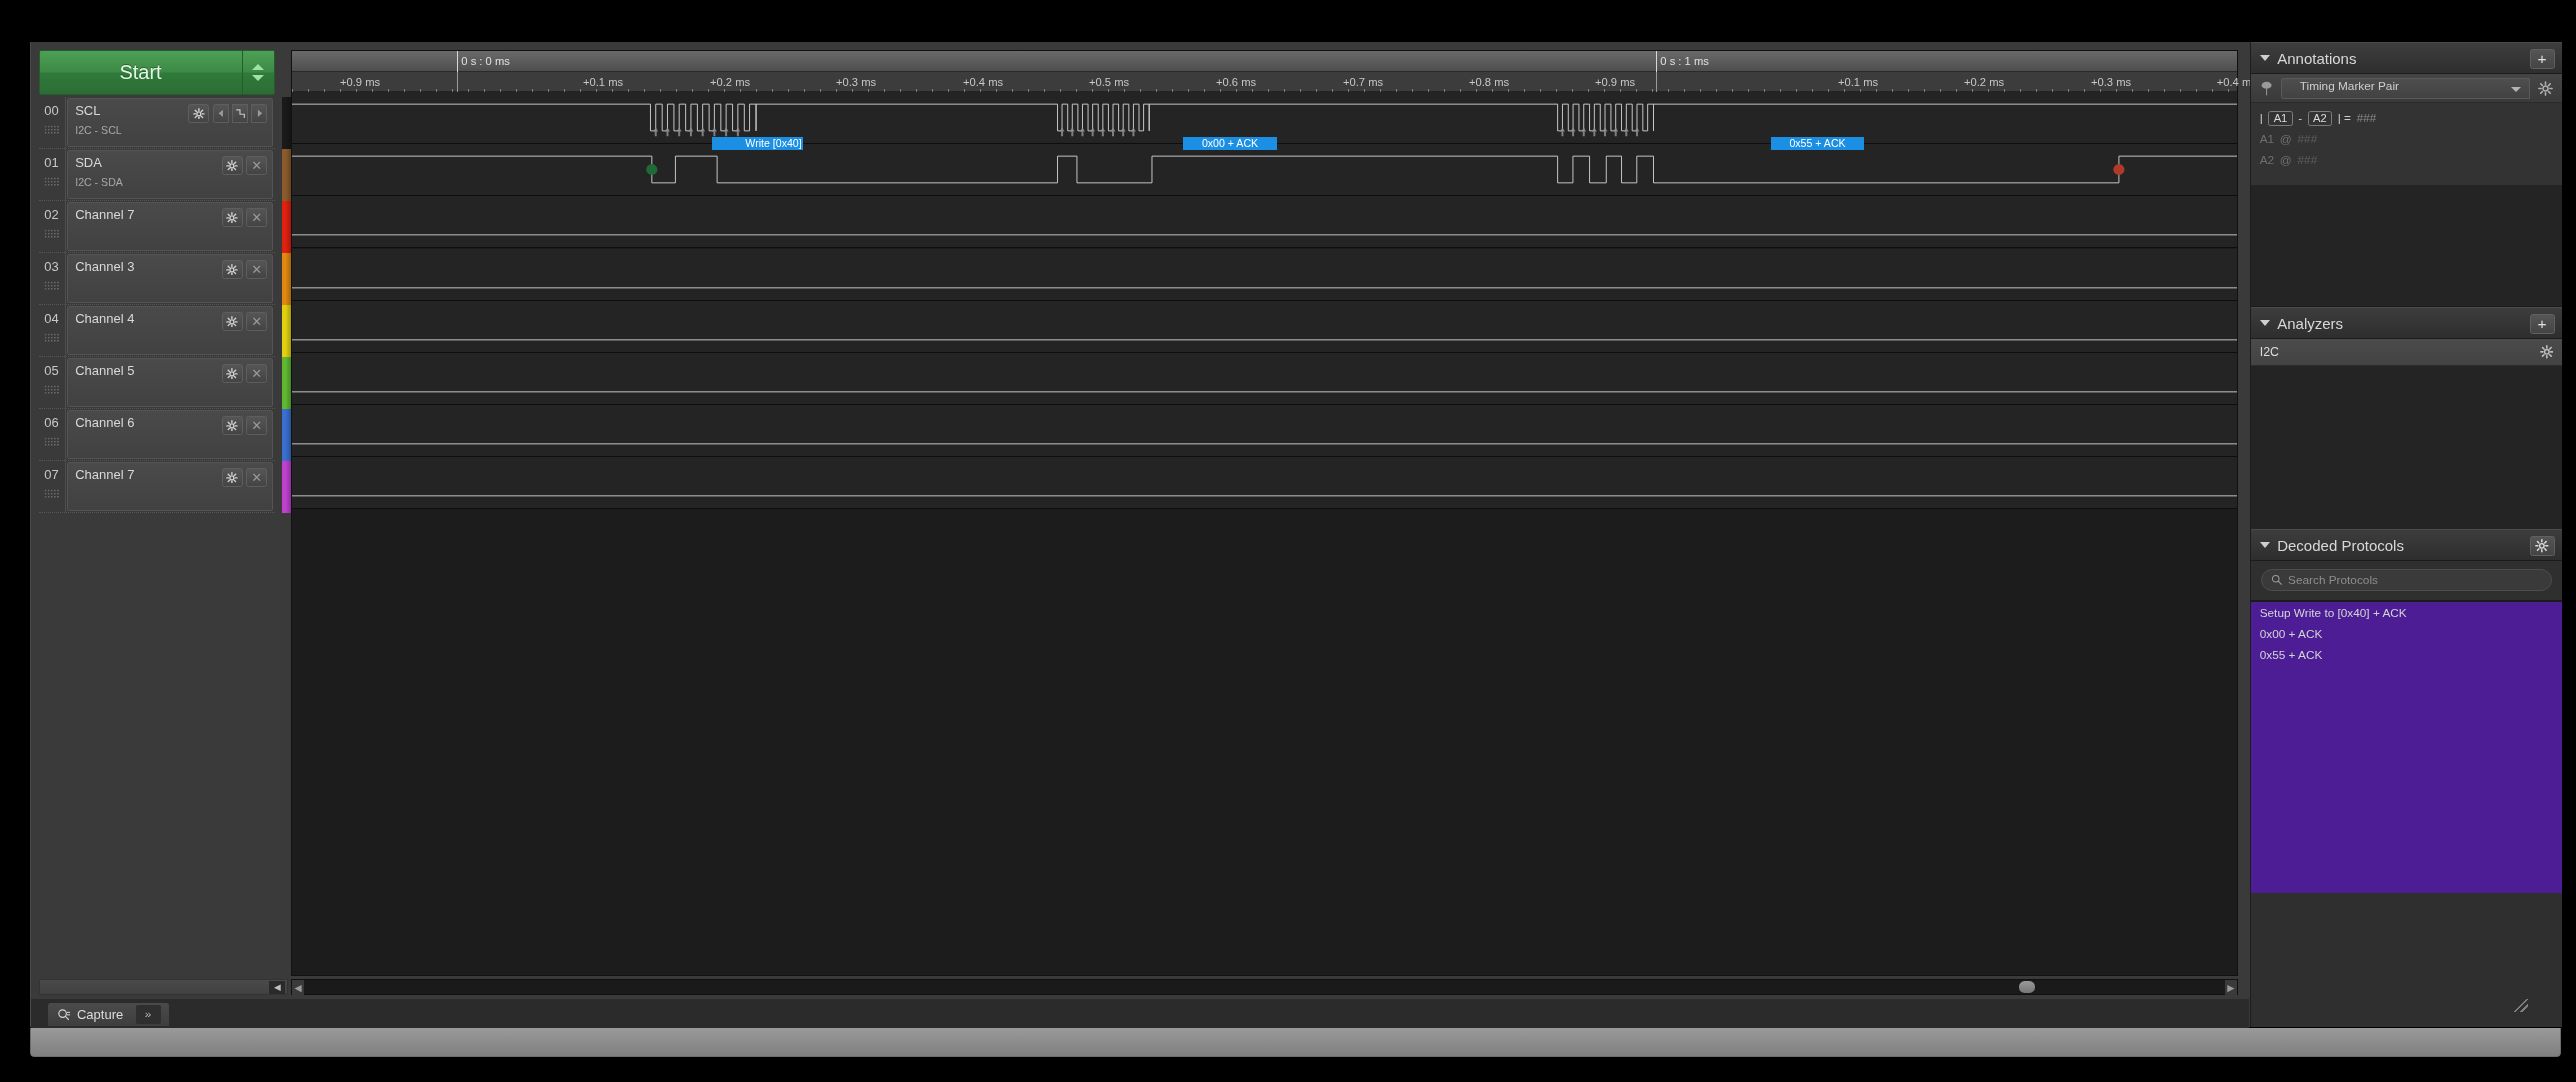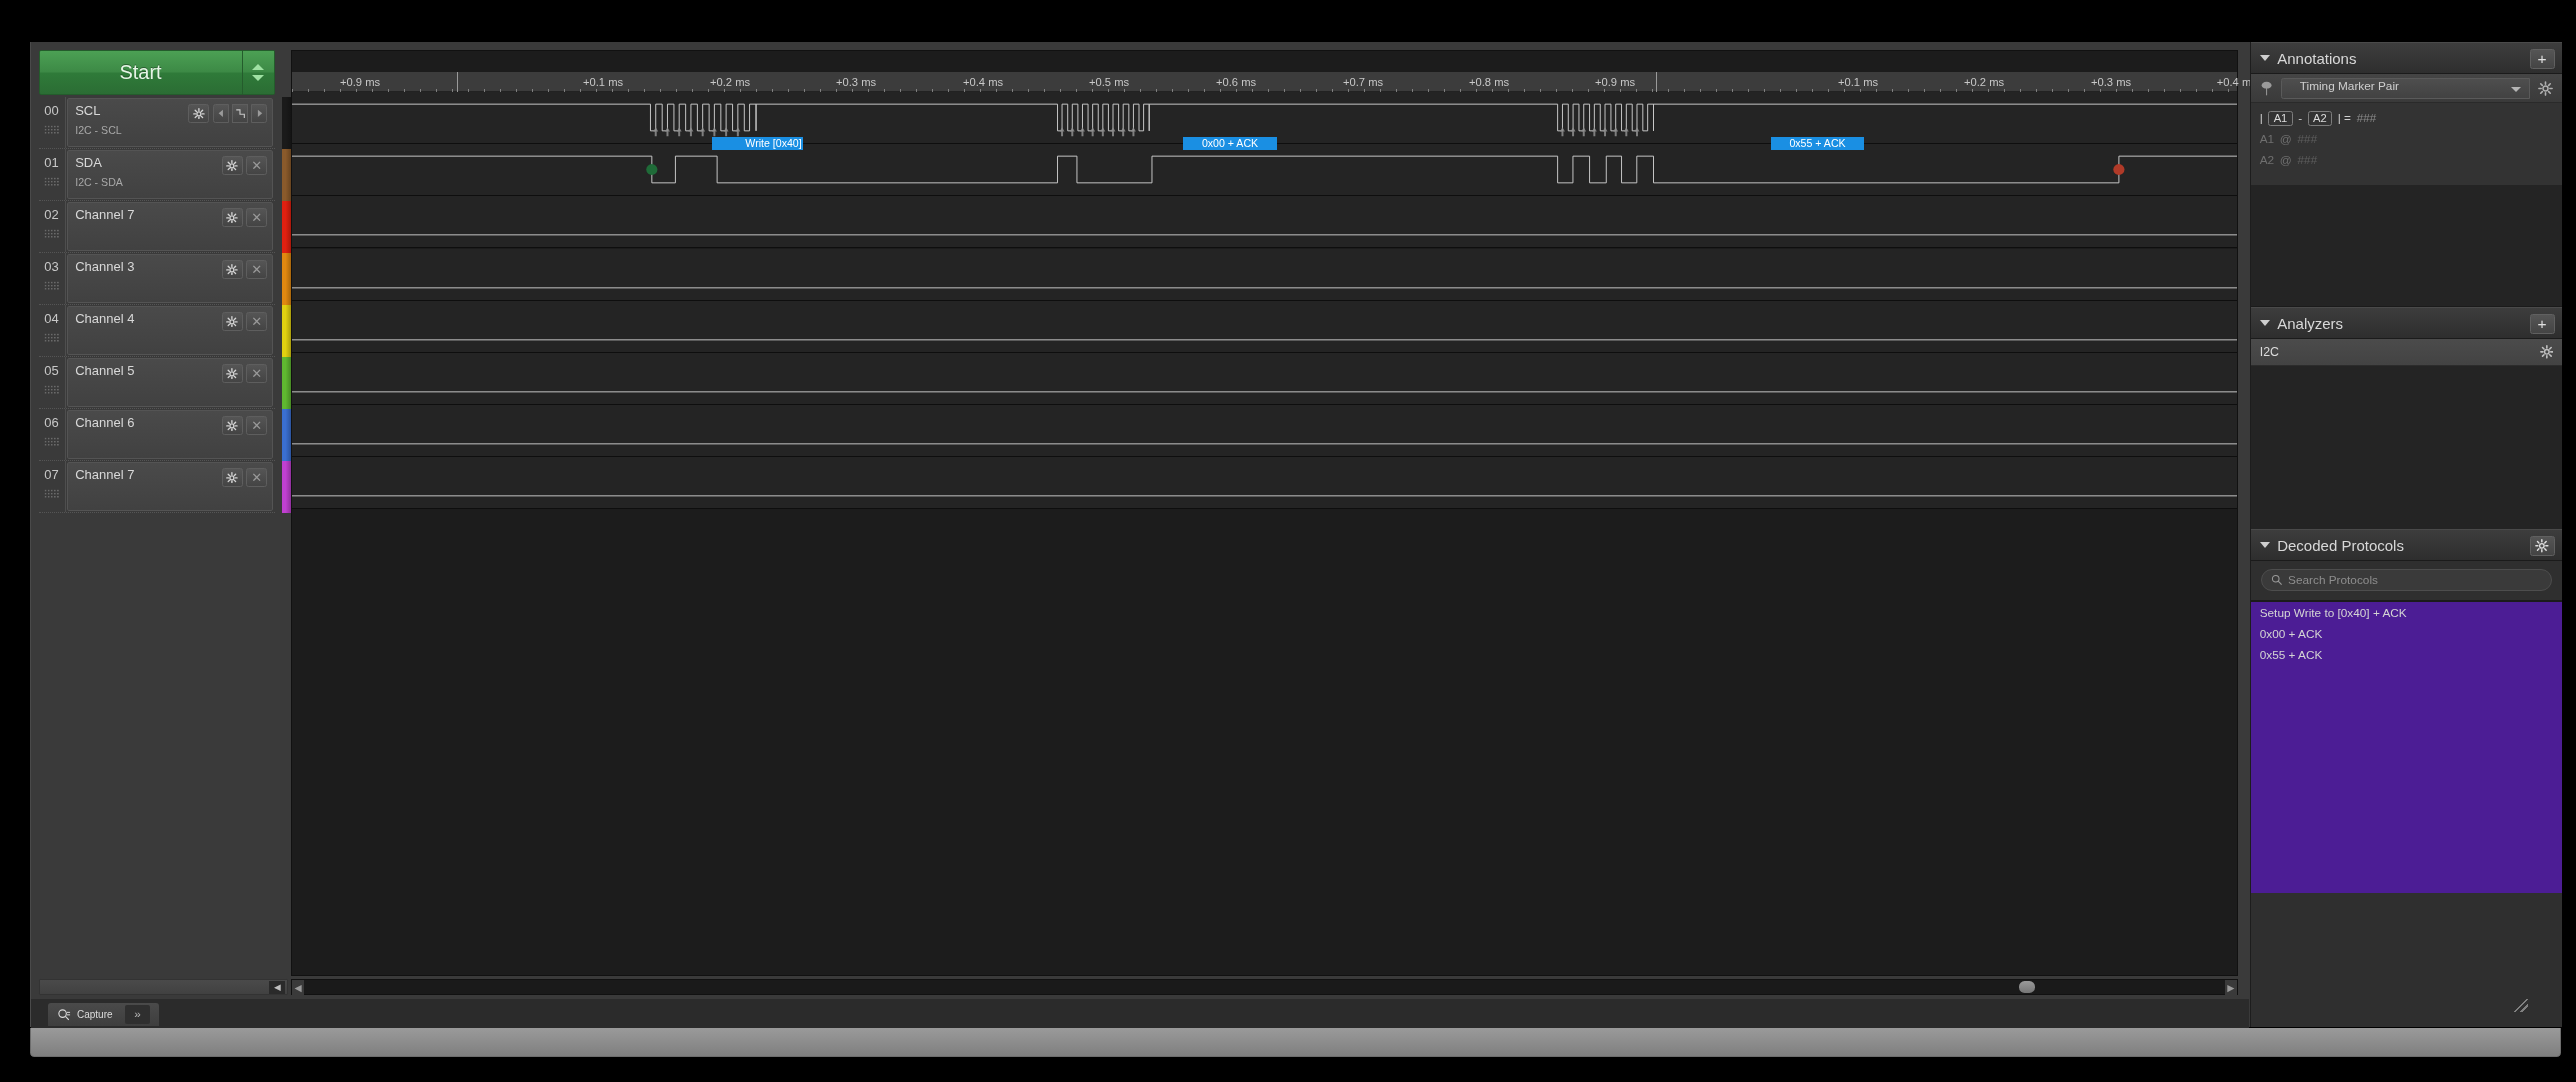--- a/index.html
+++ b/index.html
@@ -293,21 +293,21 @@
   }
   #capture-tab {
     position: absolute; left: 17.4px; top: 3.7px;
     height: 23.6px;
     background: linear-gradient(to bottom, #4a4a4a, #3e3e3e);
     border-radius: 3.1px 3.1px 0 0;
     display: flex; align-items: center;
     padding: 0 8.7px; gap: 6.2px;
     cursor: pointer;
   }
-  #capture-label { font-size: 10px; color: #dcdcdc; }
+  #capture-label { font-size: 13px; color: #dcdcdc; }
   #capture-expand {
     margin-left: 6.2px;
     width: 25px; height: 18.6px;
     background: #2f2f2f;
     border-radius: 1.9px;
     display: flex; align-items: center; justify-content: center;
     color: #b8b8b8; font-size: 11.8px;
     cursor: pointer;
   }
 
@@ -724,20 +724,26 @@
           <div class="color-seg" style="background: linear-gradient(to right, rgb(138, 90, 43) 0%, rgb(138, 90, 43) 40%, rgb(104, 68, 32) 100%);"></div>
           <div class="color-seg" style="background: linear-gradient(to right, rgb(224, 32, 16) 0%, rgb(224, 32, 16) 40%, rgb(168, 24, 12) 100%);"></div>
           <div class="color-seg" style="background: linear-gradient(to right, rgb(224, 136, 16) 0%, rgb(224, 136, 16) 40%, rgb(168, 102, 12) 100%);"></div>
           <div class="color-seg" style="background: linear-gradient(to right, rgb(224, 208, 16) 0%, rgb(224, 208, 16) 40%, rgb(168, 156, 12) 100%);"></div>
           <div class="color-seg" style="background: linear-gradient(to right, rgb(95, 184, 48) 0%, rgb(95, 184, 48) 40%, rgb(71, 138, 36) 100%);"></div>
           <div class="color-seg" style="background: linear-gradient(to right, rgb(58, 111, 208) 0%, rgb(58, 111, 208) 40%, rgb(44, 83, 156) 100%);"></div>
           <div class="color-seg" style="background: linear-gradient(to right, rgb(192, 64, 208) 0%, rgb(192, 64, 208) 40%, rgb(144, 48, 156) 100%);"></div>
         </div>
 
       <div id="graph-area">
+        <div id="ruler-top">
+            <div class="abs-tick-line" style="left: 165px;"></div>
+            <div class="abs-tick-label" style="left: 165px;">0 s : 0 ms</div>
+            <div class="abs-tick-line" style="left: 1364px;"></div>
+            <div class="abs-tick-label" style="left: 1364px;">0 s : 1 ms</div>
+          </div>
         <div id="ruler-sub">
           <div id="minor-ticks"></div>
         <div class="sub-tick-label" style="left: 68px;">+0.9 ms</div>
             <div class="sub-tick-label" style="left: 311px;">+0.1 ms</div>
             <div class="sub-tick-label" style="left: 438px;">+0.2 ms</div>
             <div class="sub-tick-label" style="left: 564px;">+0.3 ms</div>
             <div class="sub-tick-label" style="left: 691px;">+0.4 ms</div>
             <div class="sub-tick-label" style="left: 817px;">+0.5 ms</div>
             <div class="sub-tick-label" style="left: 944px;">+0.6 ms</div>
             <div class="sub-tick-label" style="left: 1071px;">+0.7 ms</div>

